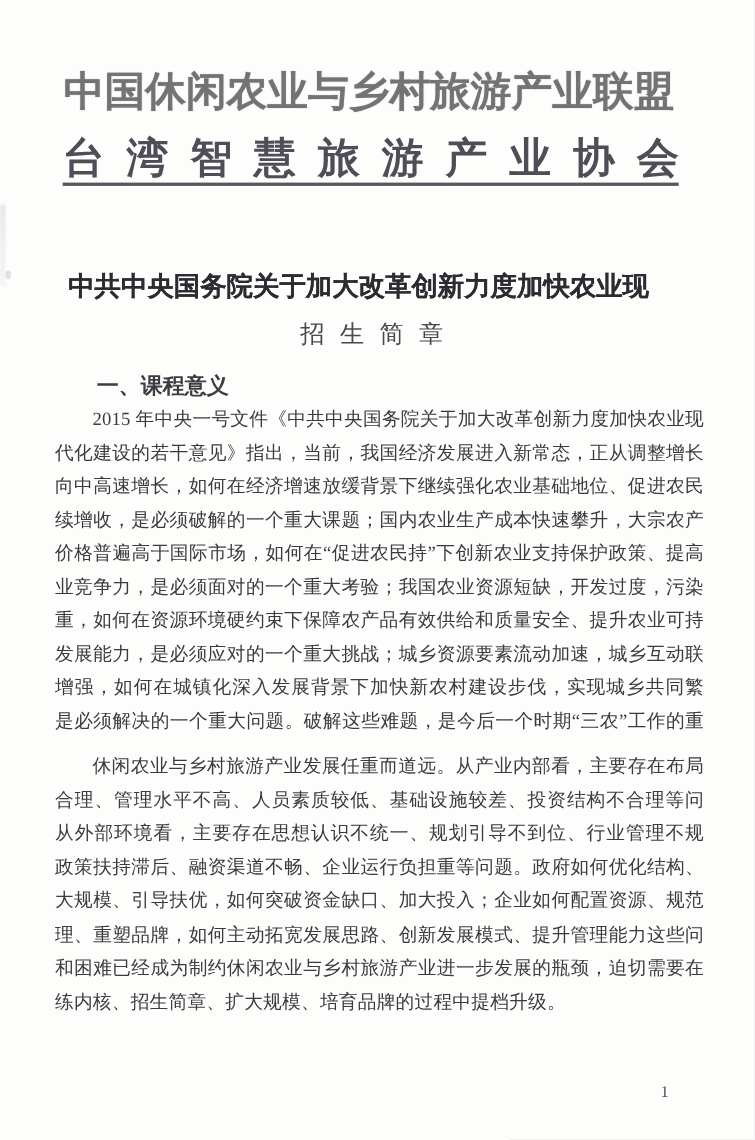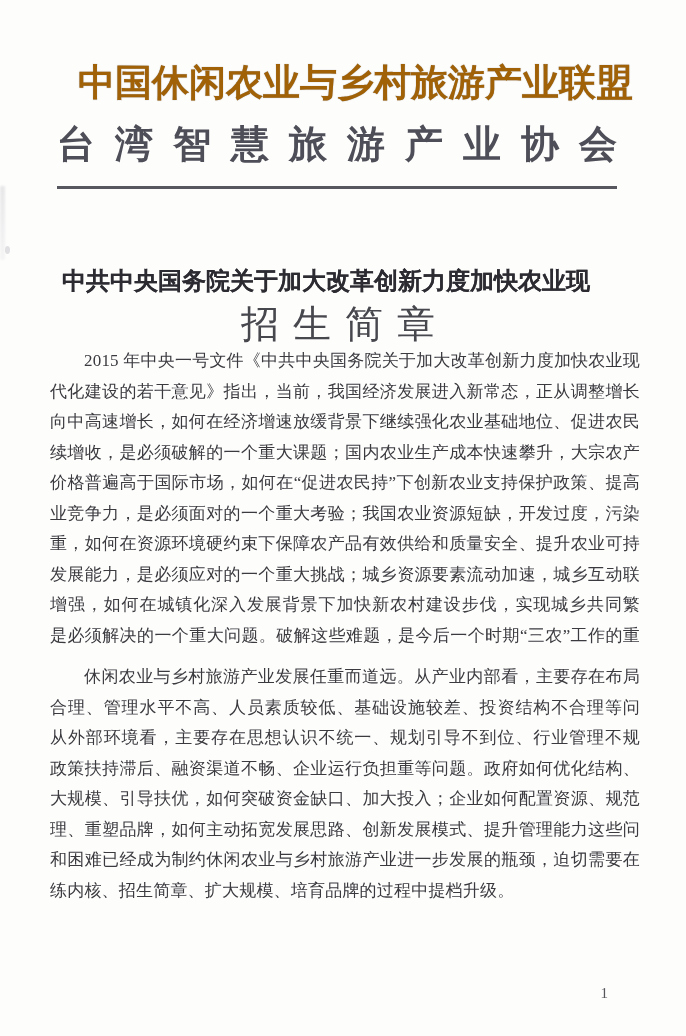--- a/index.html
+++ b/index.html
@@ -15,35 +15,35 @@
     background: #fdfdfc;
     overflow: hidden;
     box-sizing: border-box;
     padding: 0 46px 0 50px;
     font-family: "Liberation Serif", "DejaVu Serif", serif;
   }
 
   
   .org1 {
     margin-top: 60px;
-    margin-left: 28px;
+    margin-left: 8px;
     font-family: "Liberation Sans", "DejaVu Sans", sans-serif;
     font-size: 37px;
     line-height: 46px;
     font-weight: 900;
-    color: #a16207;
+    color: #737373;
     letter-spacing: 0px;
     white-space: nowrap;
     text-shadow: 0 0 1px rgba(70,70,80,0.55);
   }
   .org2-wrap {
     margin-top: 16px;
     margin-left: 7px;
     width: 560px;
-    padding-bottom: 20px;
+    padding-bottom: 0;
     border-bottom: 3.5px solid #575760;
   }
   .org2 {
     font-family: "Liberation Sans", "DejaVu Sans", sans-serif;
     font-size: 38px;
     line-height: 44px;
     font-weight: 700;
     color: #4e4e58;
     letter-spacing: 20px;
     margin-right: -20px;
@@ -57,21 +57,21 @@
     font-family: "Liberation Sans", "DejaVu Sans", sans-serif;
     font-size: 24px;
     line-height: 30px;
     font-weight: 900;
     color: #2b2b31;
     white-space: nowrap;
     text-shadow: 0 0 0.5px rgba(30,30,40,0.8);
   }
   .doc-subtitle {
     margin-top: 8px;
-    font-size: 38px;
+    font-size: 22px;
     line-height: 40px;
     font-weight: 400;
     color: #47474e;
     text-align: center;
     letter-spacing: 14px;
     white-space: nowrap;
   }
 
   
   .section-heading {
@@ -136,20 +136,21 @@
     <div class="org1">中国休闲农业与乡村旅游产业联盟</div>
     <div class="org2-wrap">
       <div class="org2">台湾智慧旅游产业协会</div>
     </div>
   </header>
 
   <main>
     <div class="doc-title">中共中央国务院关于加大改革创新力度加快农业现</div>
     <div class="doc-subtitle">招生简章</div>
 
+    <div class="section-heading">一、课程意义</div>
 
     <div class="paragraph p1">
         <div class="line first">2015 年中央一号文件《中共中央国务院关于加大改革创新力度加快农业现</div>
         <div class="line">代化建设的若干意见》指出，当前，我国经济发展进入新常态，正从调整增长转</div>
         <div class="line">向中高速增长，如何在经济增速放缓背景下继续强化农业基础地位、促进农民持</div>
         <div class="line">续增收，是必须破解的一个重大课题；国内农业生产成本快速攀升，大宗农产品</div>
         <div class="line">价格普遍高于国际市场，如何在“促进农民持”下创新农业支持保护政策、提高农</div>
         <div class="line">业竞争力，是必须面对的一个重大考验；我国农业资源短缺，开发过度，污染加</div>
         <div class="line">重，如何在资源环境硬约束下保障农产品有效供给和质量安全、提升农业可持续</div>
         <div class="line">发展能力，是必须应对的一个重大挑战；城乡资源要素流动加速，城乡互动联系</div>

